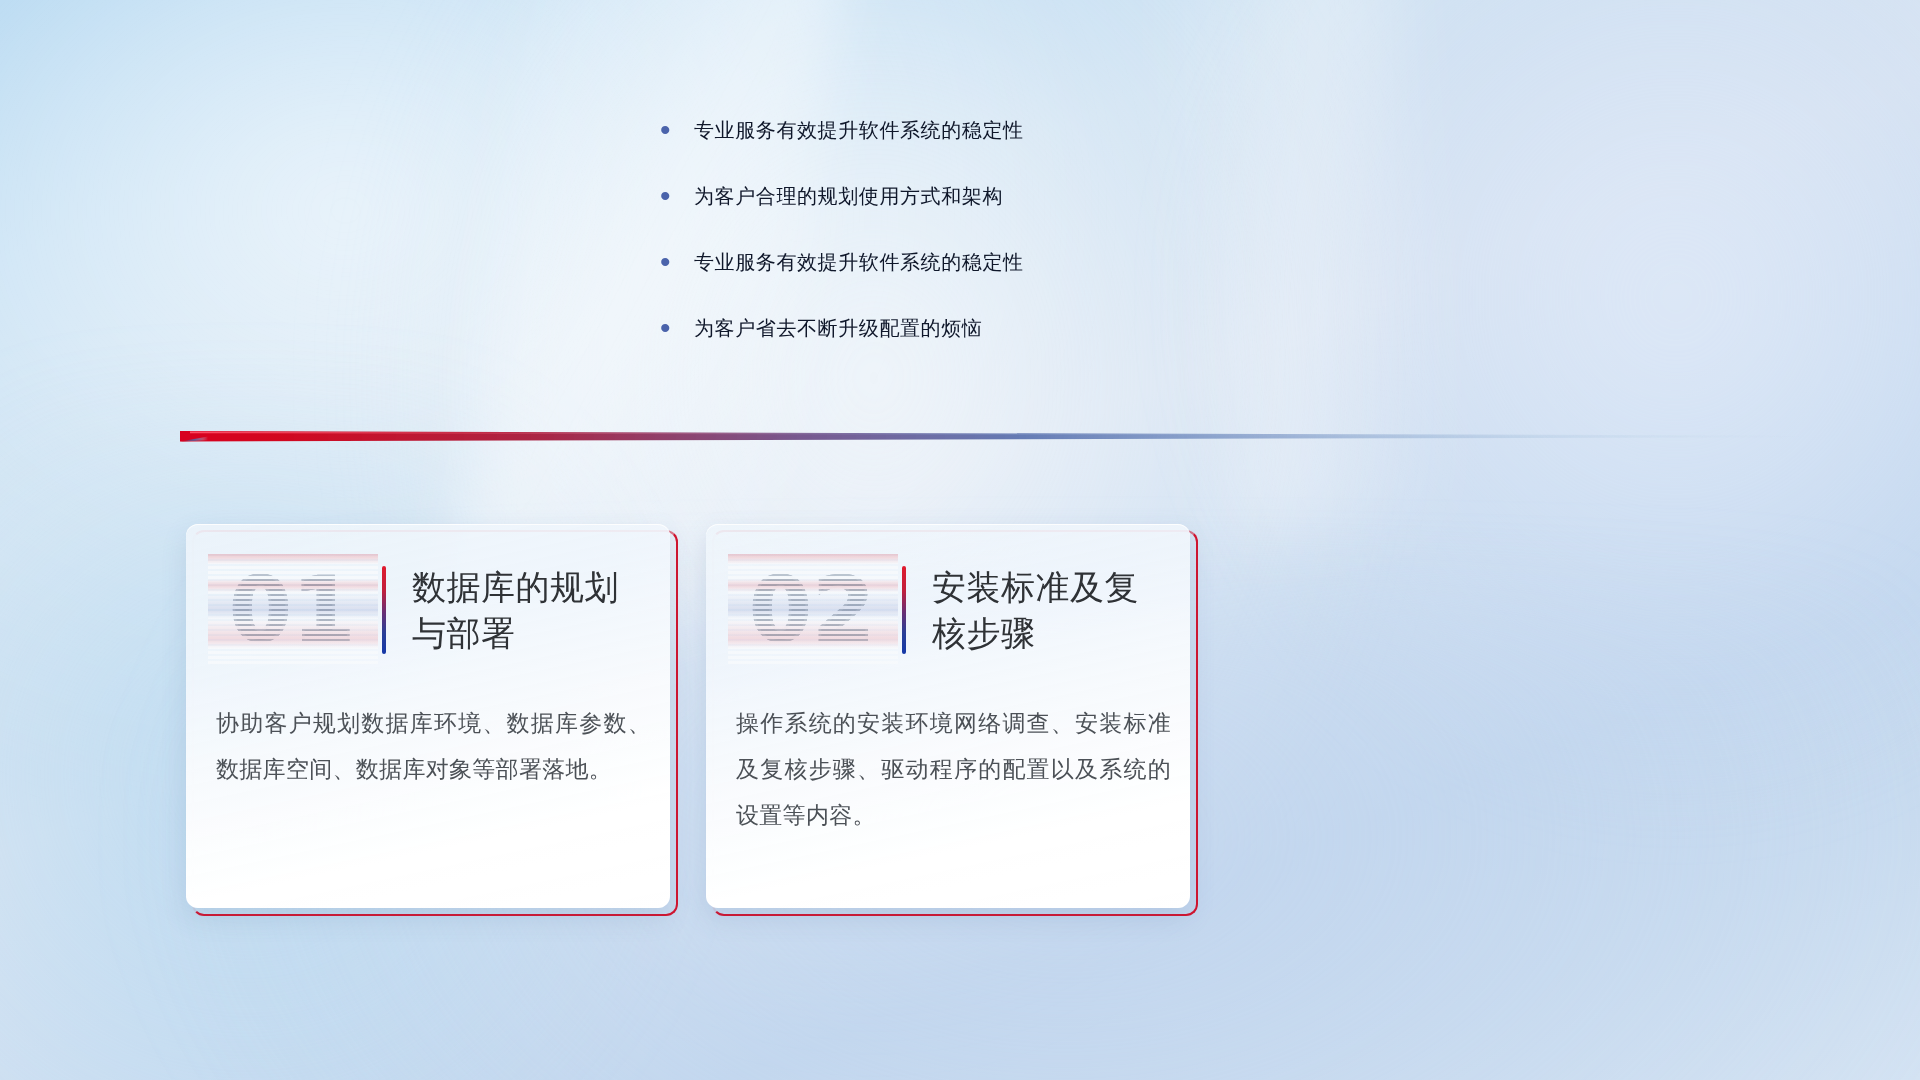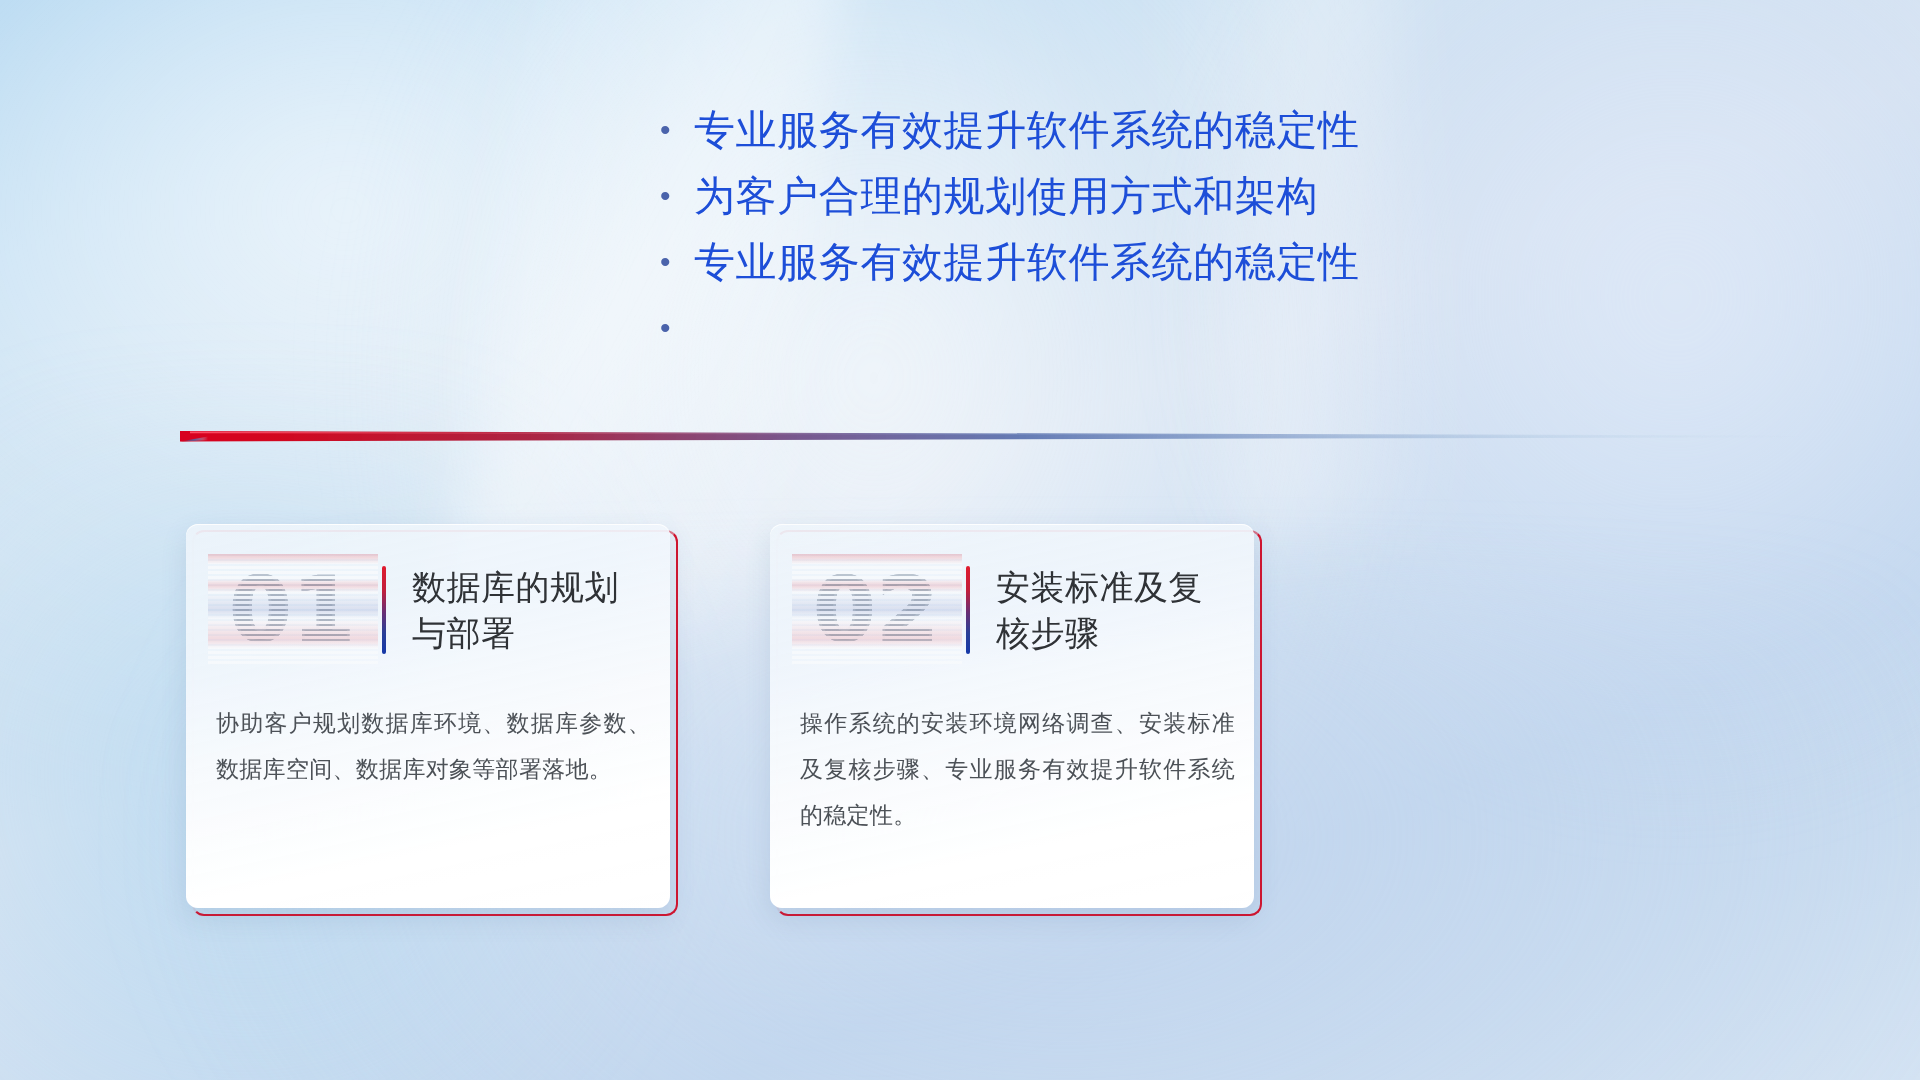--- a/index.html
+++ b/index.html
@@ -76,22 +76,22 @@
   }
   .bullet-dot{
     width:34px;
     flex:0 0 34px;
     color:#4a63ab;
     font-size:30px;
     line-height:44px;
     text-align:left;
   }
   .bullet-text{
-    color:#1d4ed8;
-    font-size:41px;
+    color:#0f172a;
+    font-size:20px;
     line-height:44px;
     letter-spacing:.6px;
     white-space:nowrap;
     font-weight:400;
   }
 
   
   .divider-wrap{
     position:absolute;
     left:180px; top:427px;
@@ -100,21 +100,21 @@
   .divider-shape{
     position:absolute; left:0; top:0; width:100%; height:100%;
   }
 
   
   .cards{
     position:absolute;
     left:186px; top:524px;
     width:1560px; height:400px;
     display:flex;
-    gap:92px;
+    gap:28px;
   }
   .card{
     position:relative;
     width:492px; height:392px;
     flex:0 0 492px;
   }
   
   .card-frame{
     position:absolute;
     left:6px; top:6px; right:0; bottom:0;
@@ -246,20 +246,21 @@
       <span class="bullet-text">为客户合理的规划使用方式和架构</span>
     </div>
 
     <div class="bullet-row">
       <span class="bullet-dot">•</span>
       <span class="bullet-text">专业服务有效提升软件系统的稳定性</span>
     </div>
 
     <div class="bullet-row">
       <span class="bullet-dot">•</span>
+      <span class="bullet-text">为客户省去不断升级配置的烦恼</span>
     </div>
 
   </div>
 
   <div class="divider-wrap">
     <svg class="divider-shape" viewBox="0 0 1620 22" preserveAspectRatio="none">
       <defs>
         <linearGradient id="divGrad" x1="0" y1="0" x2="1" y2="0">
           <stop offset="0" stop-color="#d8001f" stop-opacity="1"></stop>
           <stop offset="0.06" stop-color="#d2071f" stop-opacity="1"></stop>
@@ -309,20 +310,20 @@
       <div class="card-body">
         <div class="card-head">
           <div class="card-num">
             <div class="card-num-text">02</div>
             <div class="card-num-mask"></div>
             <div class="card-num-tint"></div>
           </div>
           <div class="card-rule"></div>
           <div class="card-title">安装标准及复核步骤</div>
         </div>
-        <div class="card-desc">操作系统的安装环境网络调查、安装标准及复核步骤、专业服务有效提升软件系统的稳定性。</div>
+        <div class="card-desc">操作系统的安装环境网络调查、安装标准及复核步骤、驱动程序的配置以及系统的设置等内容。</div>
       </div>
     </div>
 
 
   </div>
 
 </div>
 
 </body></html>

